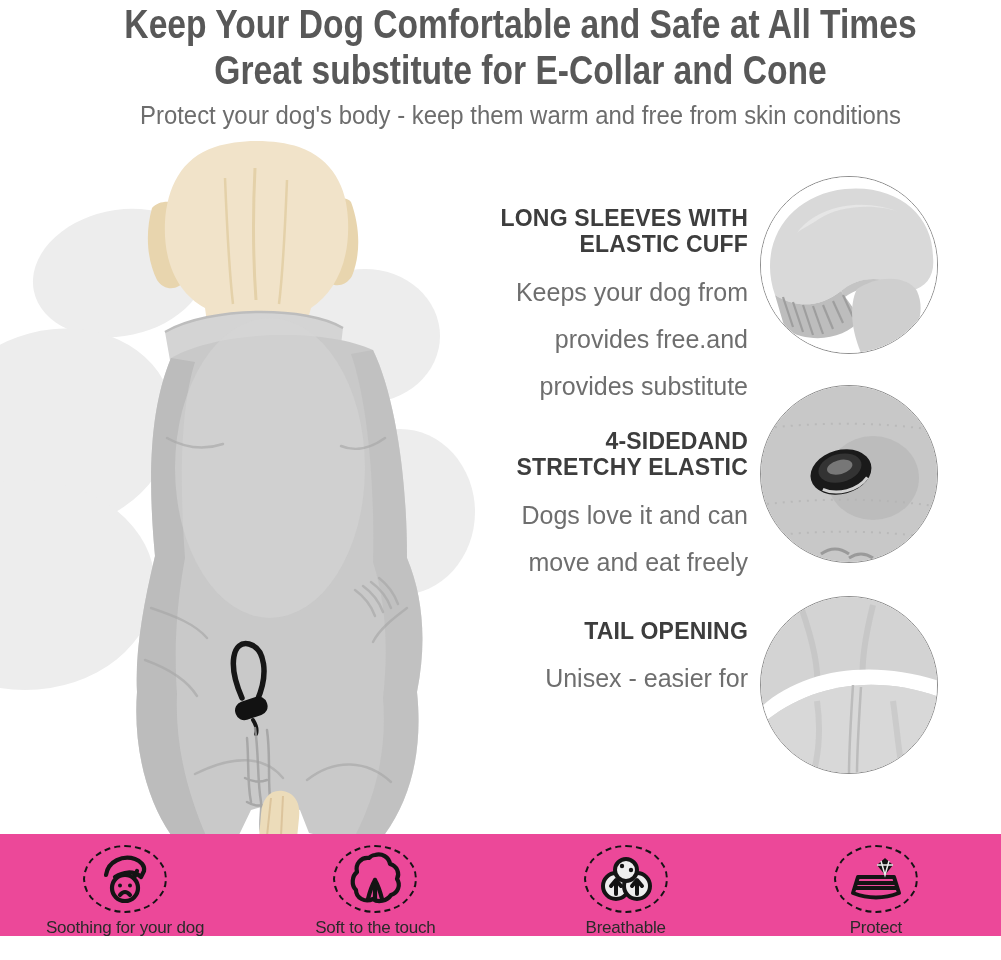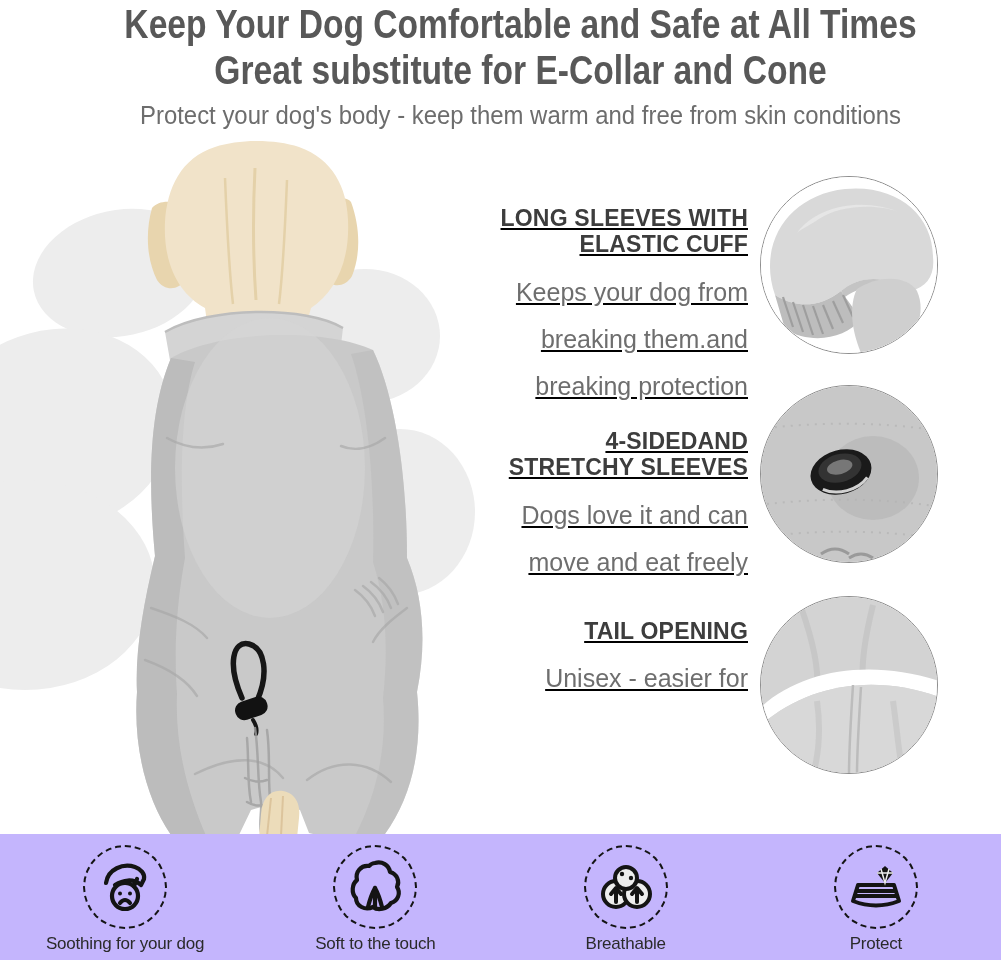--- a/index.html
+++ b/index.html
@@ -21,39 +21,39 @@
   
   .paw{position:absolute;background:#ededed;border-radius:50%;z-index:1;}
   .paw-toe1{left:32px;top:210px;width:176px;height:126px;transform:rotate(-12deg);}
   .paw-heel-a{left:-65px;top:330px;width:240px;height:200px;transform:rotate(-15deg);}
   .paw-heel-b{left:-105px;top:480px;width:260px;height:210px;}
   .paw-toe2{left:290px;top:269px;width:150px;height:134px;}
   .paw-pad2{left:325px;top:429px;width:150px;height:166px;}
   
   .dog-photo{position:absolute;left:55px;top:138px;width:450px;height:700px;z-index:2;}
   
-  .feature{position:absolute;right:253px;width:330px;text-align:right;z-index:4;text-decoration:underline;}
+  .feature{position:absolute;right:253px;width:330px;text-align:right;z-index:4;}
   .feature-1{top:205px;}
   .feature-2{top:428px;}
   .feature-3{top:618px;}
   .feature-title{font-size:23px;font-weight:700;color:#3d3d3d;line-height:1.15;letter-spacing:0.2px;}
   .feature-body{font-size:25px;font-weight:400;color:#6e6e6e;line-height:1.05;margin-top:11px;}
   .feature-body div{margin-top:21px;}
   
   .detail-circle{
     position:absolute;left:760px;width:176px;height:176px;border-radius:50%;
     border:1.5px solid #8d8d8d;overflow:hidden;background:#fff;z-index:4;
   }
   .circle-1{top:176px;}
   .circle-2{top:385px;}
   .circle-3{top:596px;}
   .detail-circle svg{display:block;width:176px;height:176px;}
   
   .footer{
-    position:absolute;left:0;top:834px;width:1001px;height:126px;background:#c4b5fd;
+    position:absolute;left:0;top:834px;width:1001px;height:102px;background:#ec4899;
     display:flex;z-index:8;
   }
   .badge{flex:1;display:flex;flex-direction:column;align-items:center;padding-top:11px;}
   .badge-circle{
     width:84px;height:84px;border:2.5px dashed #141414;border-radius:50%;
     box-sizing:border-box;display:flex;align-items:center;justify-content:center;
   }
   .badge-label{font-size:17px;color:#2a2a2a;margin-top:5px;letter-spacing:-0.2px;white-space:nowrap;}
 </style>
 </head>
@@ -122,29 +122,29 @@
   <path d="M228,658 L226,698" stroke="#dcc49c" stroke-width="2" fill="none"></path>
 </svg>
 
 <div class="feature feature-1">
   <div class="feature-title">
     <div>LONG SLEEVES WITH</div>
     <div>ELASTIC CUFF</div>
   </div>
   <div class="feature-body">
     <div>Keeps your dog from</div>
-    <div>breaking them.and</div>
-    <div>breaking protection</div>
+    <div>provides free.and</div>
+    <div>provides substitute</div>
   </div>
 </div>
 
 <div class="feature feature-2">
   <div class="feature-title">
     <div>4-SIDEDAND</div>
-    <div>STRETCHY SLEEVES</div>
+    <div>STRETCHY ELASTIC</div>
   </div>
   <div class="feature-body">
     <div>Dogs love it and can</div>
     <div>move and eat freely</div>
   </div>
 </div>
 
 <div class="feature feature-3">
   <div class="feature-title">
     <div>TAIL OPENING</div>

